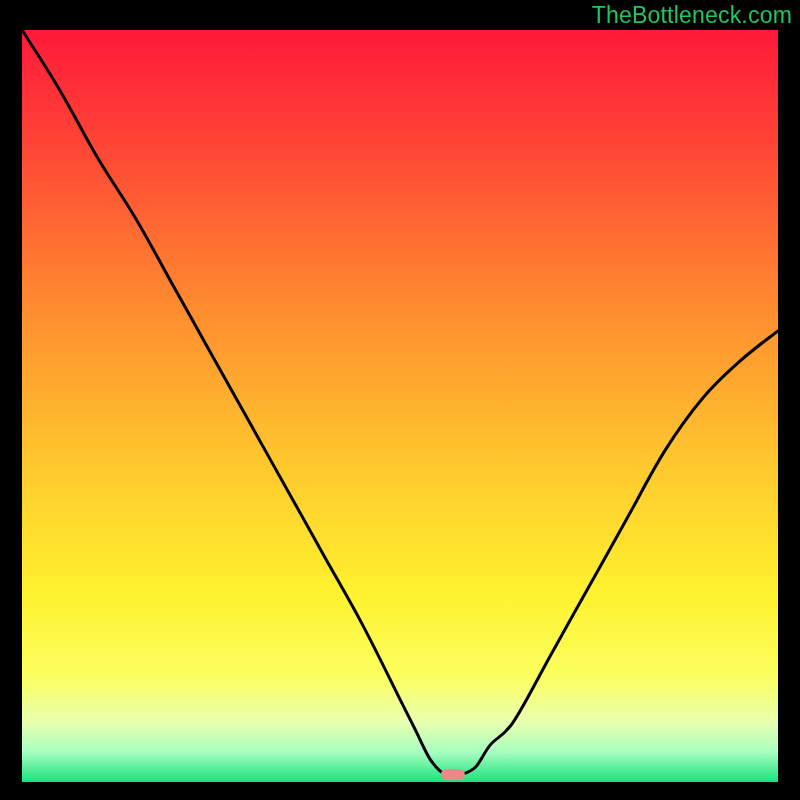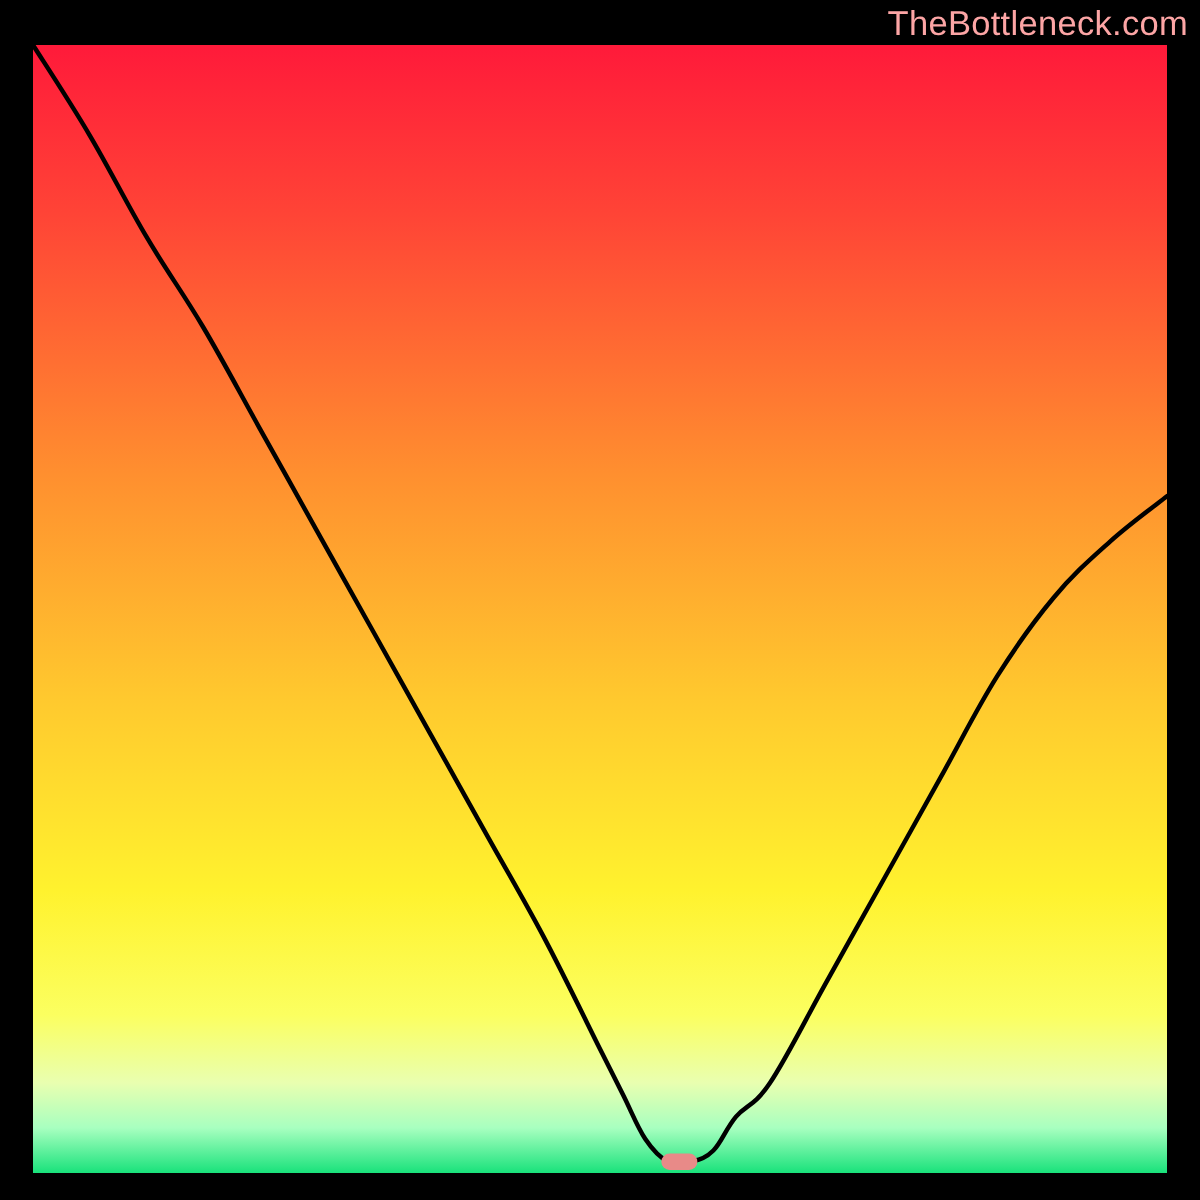--- a/index.html
+++ b/index.html
@@ -14,21 +14,21 @@
   .frame {
     position: absolute;
     left: 0; top: 0;
     width: 800px; height: 800px;
     background: #000;
   }
   .watermark {
     position: absolute;
     top: 2px;
     right: 8px;
-    color: #fca5a5;
+    color: #22c55e;
     font-size: 23px;
     font-weight: 500;
     letter-spacing: 0.2px;
     font-family: Arial, Helvetica, sans-serif;
   }
   svg.plot {
     position: absolute;
     left: 22px;
     top: 30px;
     width: 756px;

